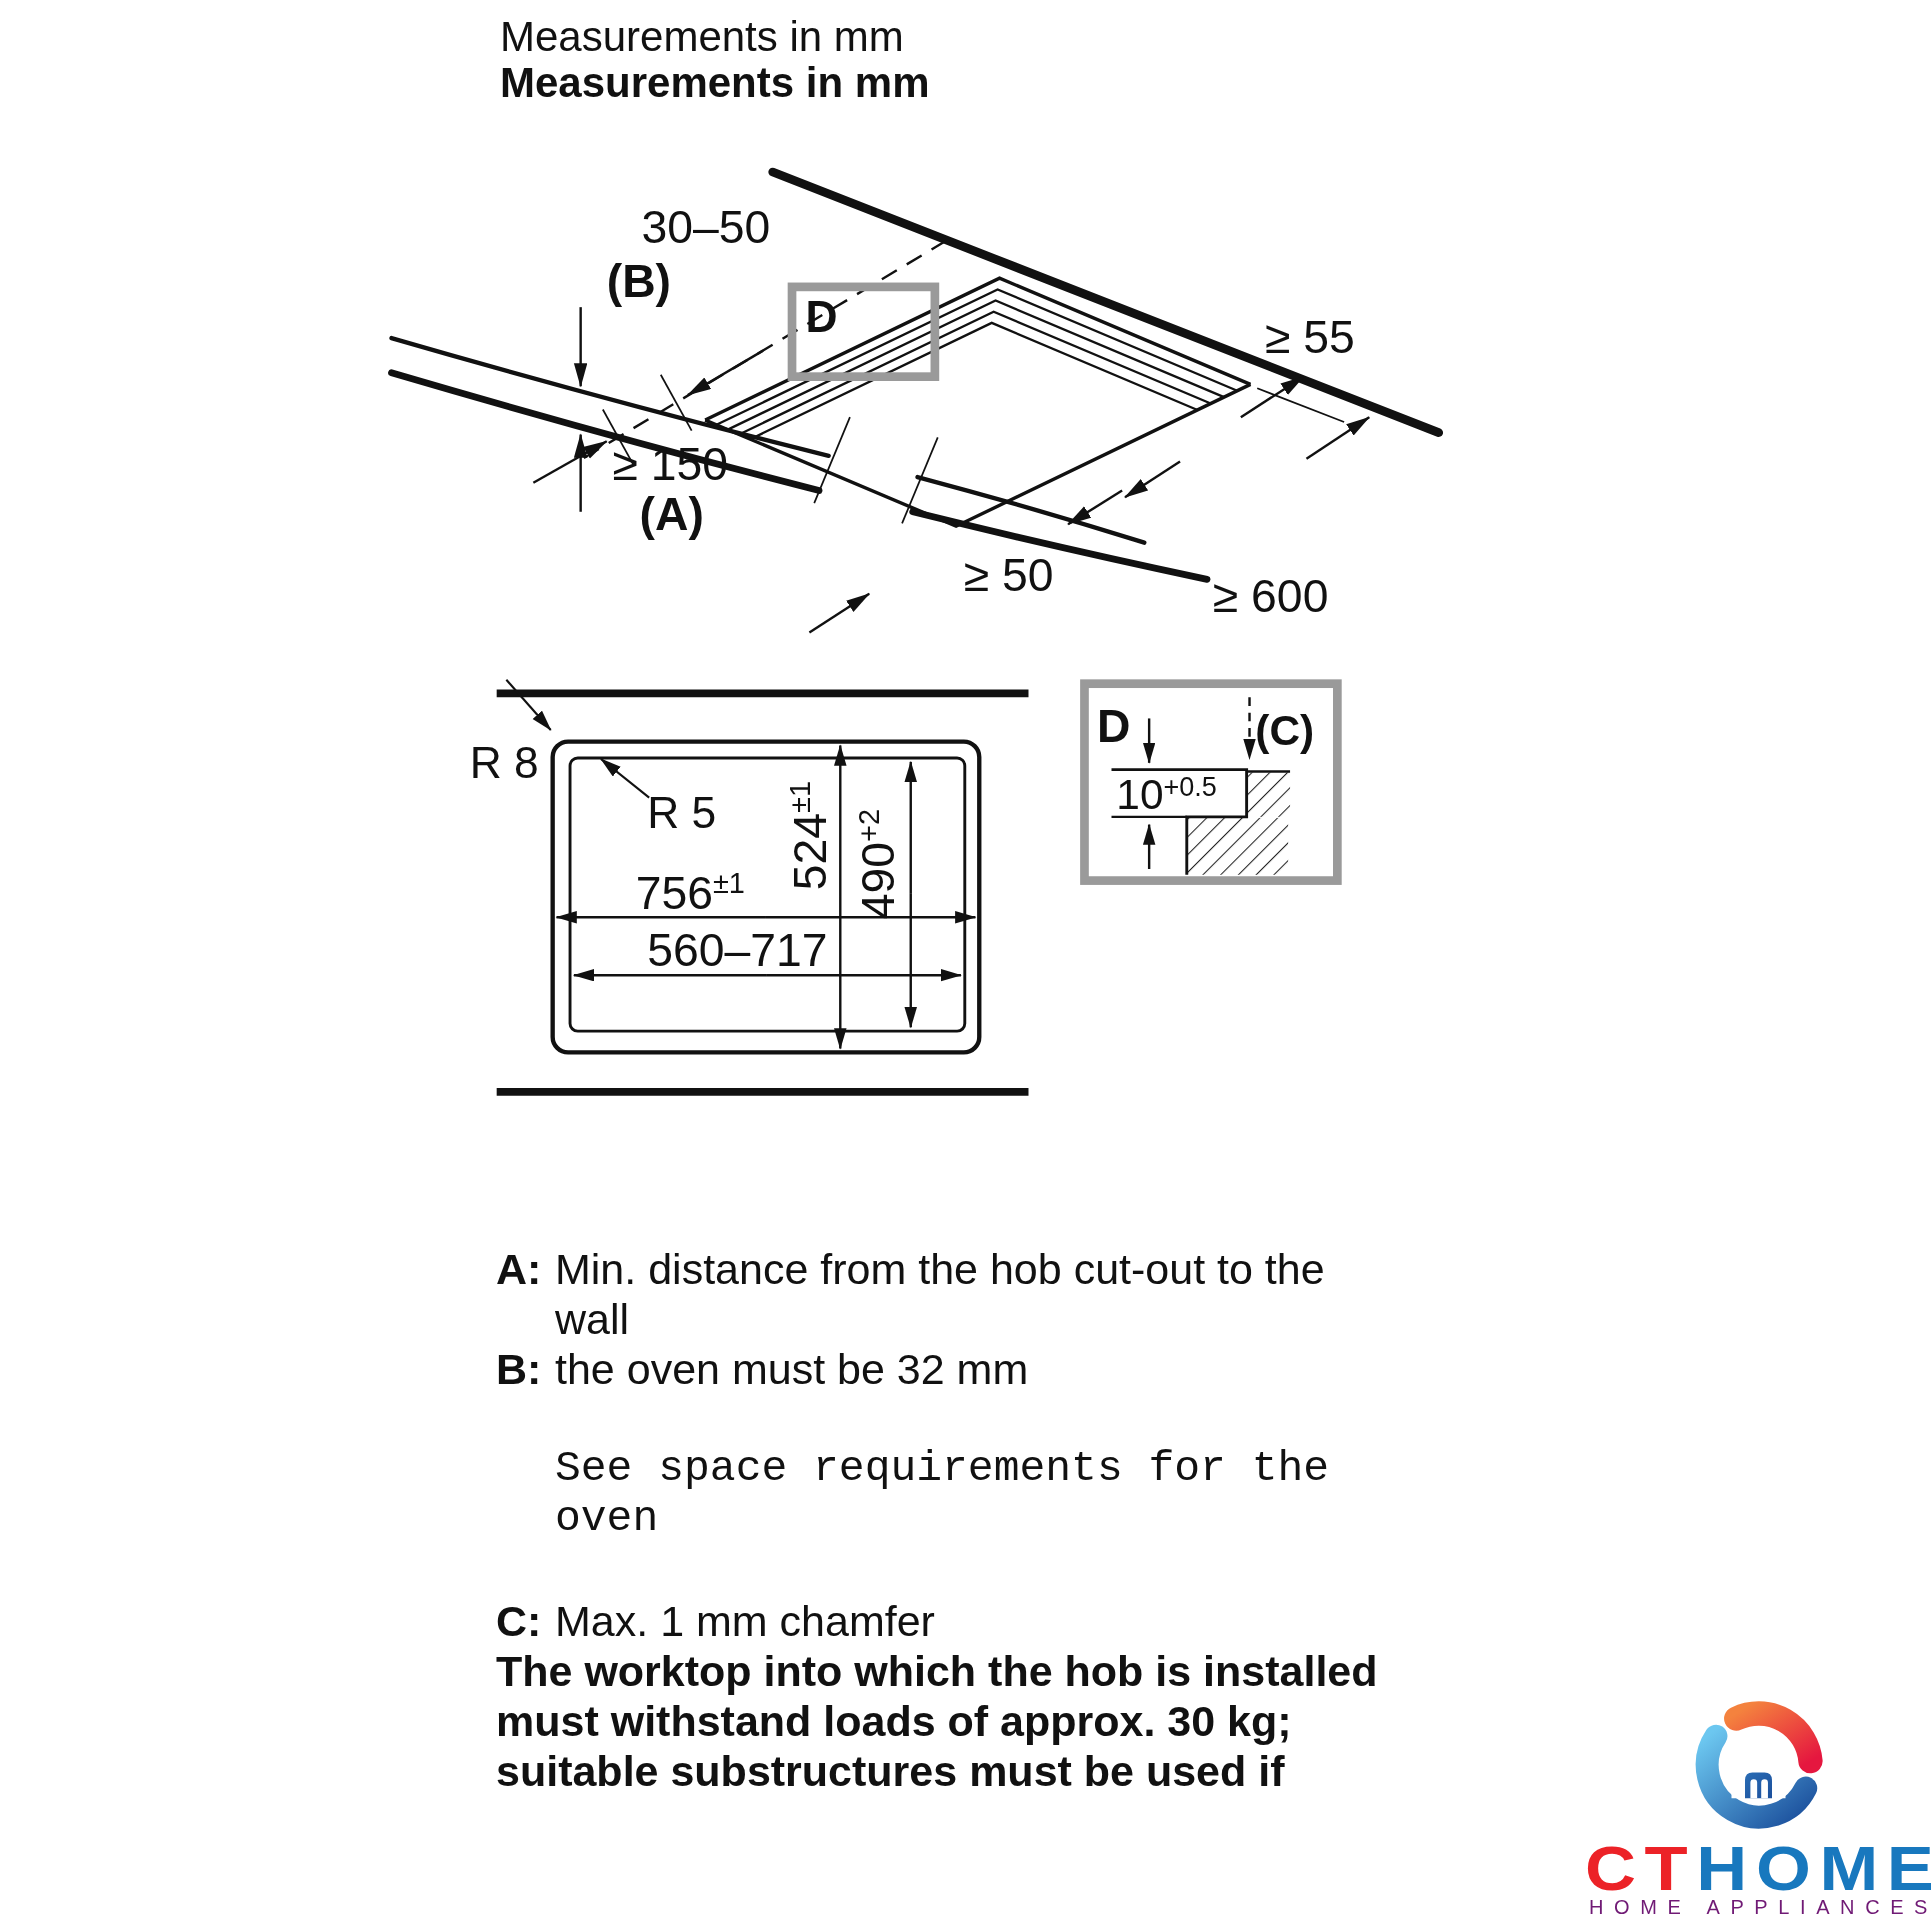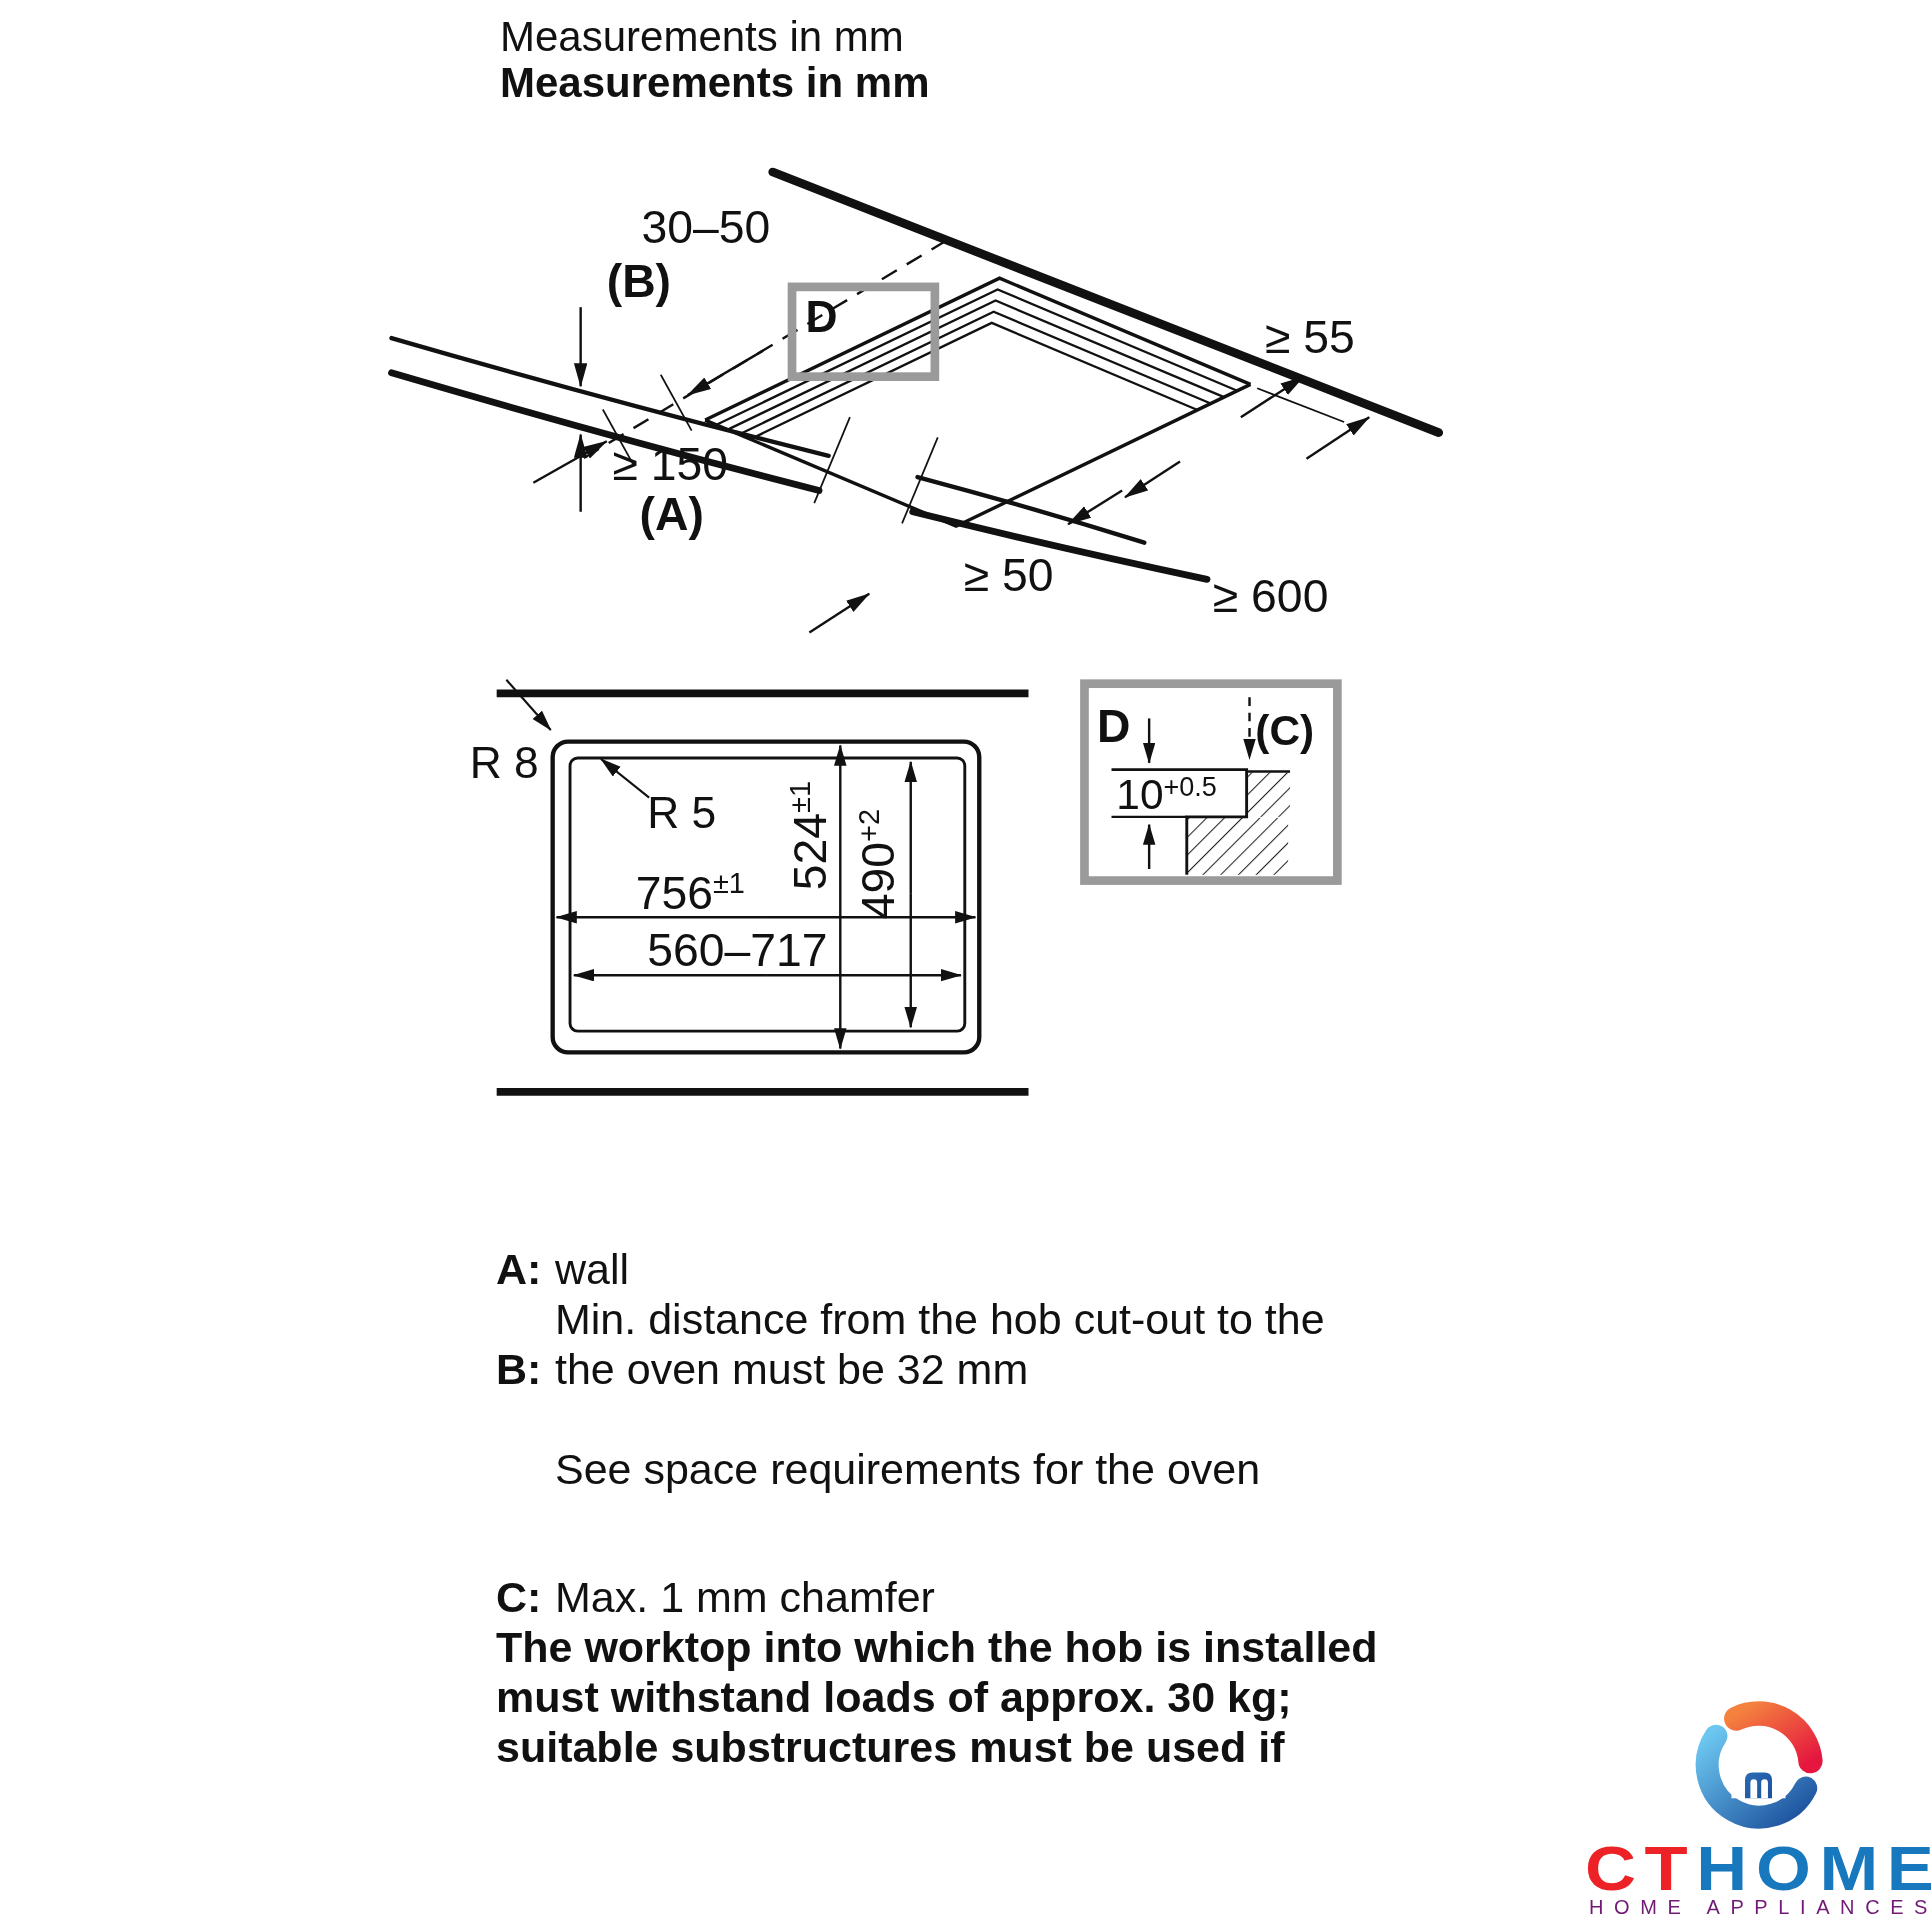--- a/index.html
+++ b/index.html
@@ -6,21 +6,21 @@
   #canvas{position:relative;width:1931px;height:1931px;background:#fff;overflow:hidden;
           font-family:"Liberation Sans",sans-serif;color:#111;padding-left:8px;}
   svg{position:absolute;overflow:visible;}
   svg text{font-family:"Liberation Sans",sans-serif;fill:#111;}
   .title{position:absolute;left:500px;top:13.5px;font-size:42px;line-height:46px;white-space:nowrap;}
   .title .t2{font-weight:700;}
   .notes{position:absolute;left:496px;top:1244px;width:937px;font-size:43px;line-height:50px;}
   .nrow{display:flex;}
   .nlab{font-weight:700;flex:0 0 59px;}
   .nbody{flex:1;}
-  .nsee{margin:50px 0 78px 59px;}
+  .nsee{margin:50px 0 52px 59px;font-family:Liberation Mono, monospace;}
   .ncont{margin:0;font-weight:bold;}
   .logo{position:absolute;}
   .logo-word{position:absolute;left:1577px;top:1837px;font-size:63px;font-weight:700;
              letter-spacing:7.7px;white-space:nowrap;transform:scaleX(1.12);transform-origin:left top;line-height:1;}
   .lred{color:#ec2227;}
   .lblue{color:#1878be;}
   .logo-tag{position:absolute;left:1581px;top:1896px;font-size:20px;letter-spacing:10.6px;
             color:#701a75;white-space:nowrap;}
 </style>
 </head>
@@ -179,22 +179,22 @@
       <path d="M 1190,744 V 790" stroke="#111" stroke-width="2.5" marker-end="url(#ah2)" fill="none"></path>
       <path d="M 1190,900 V 854" stroke="#111" stroke-width="2.5" marker-end="url(#ah2)" fill="none"></path>
       <text x="1156" y="838" font-size="44"><tspan>10</tspan><tspan dy="-14" font-size="28">+0.5</tspan></text>
     </g>
   </svg>
 
   <div class="notes">
     <div class="nrow">
       <span class="nlab">A:</span>
       <div class="nbody">
+          <div>Min. distance from the hob cut-out to the</div>
           <div>wall</div>
-          <div>Min. distance from the hob cut-out to the</div>
         </div>
     </div>
     <div class="nrow">
       <span class="nlab">B:</span>
       <div class="nbody">
           <div>the oven must be 32 mm</div>
         </div>
     </div>
     <div class="nsee">See space requirements for the oven</div>
     <div class="nrow">

